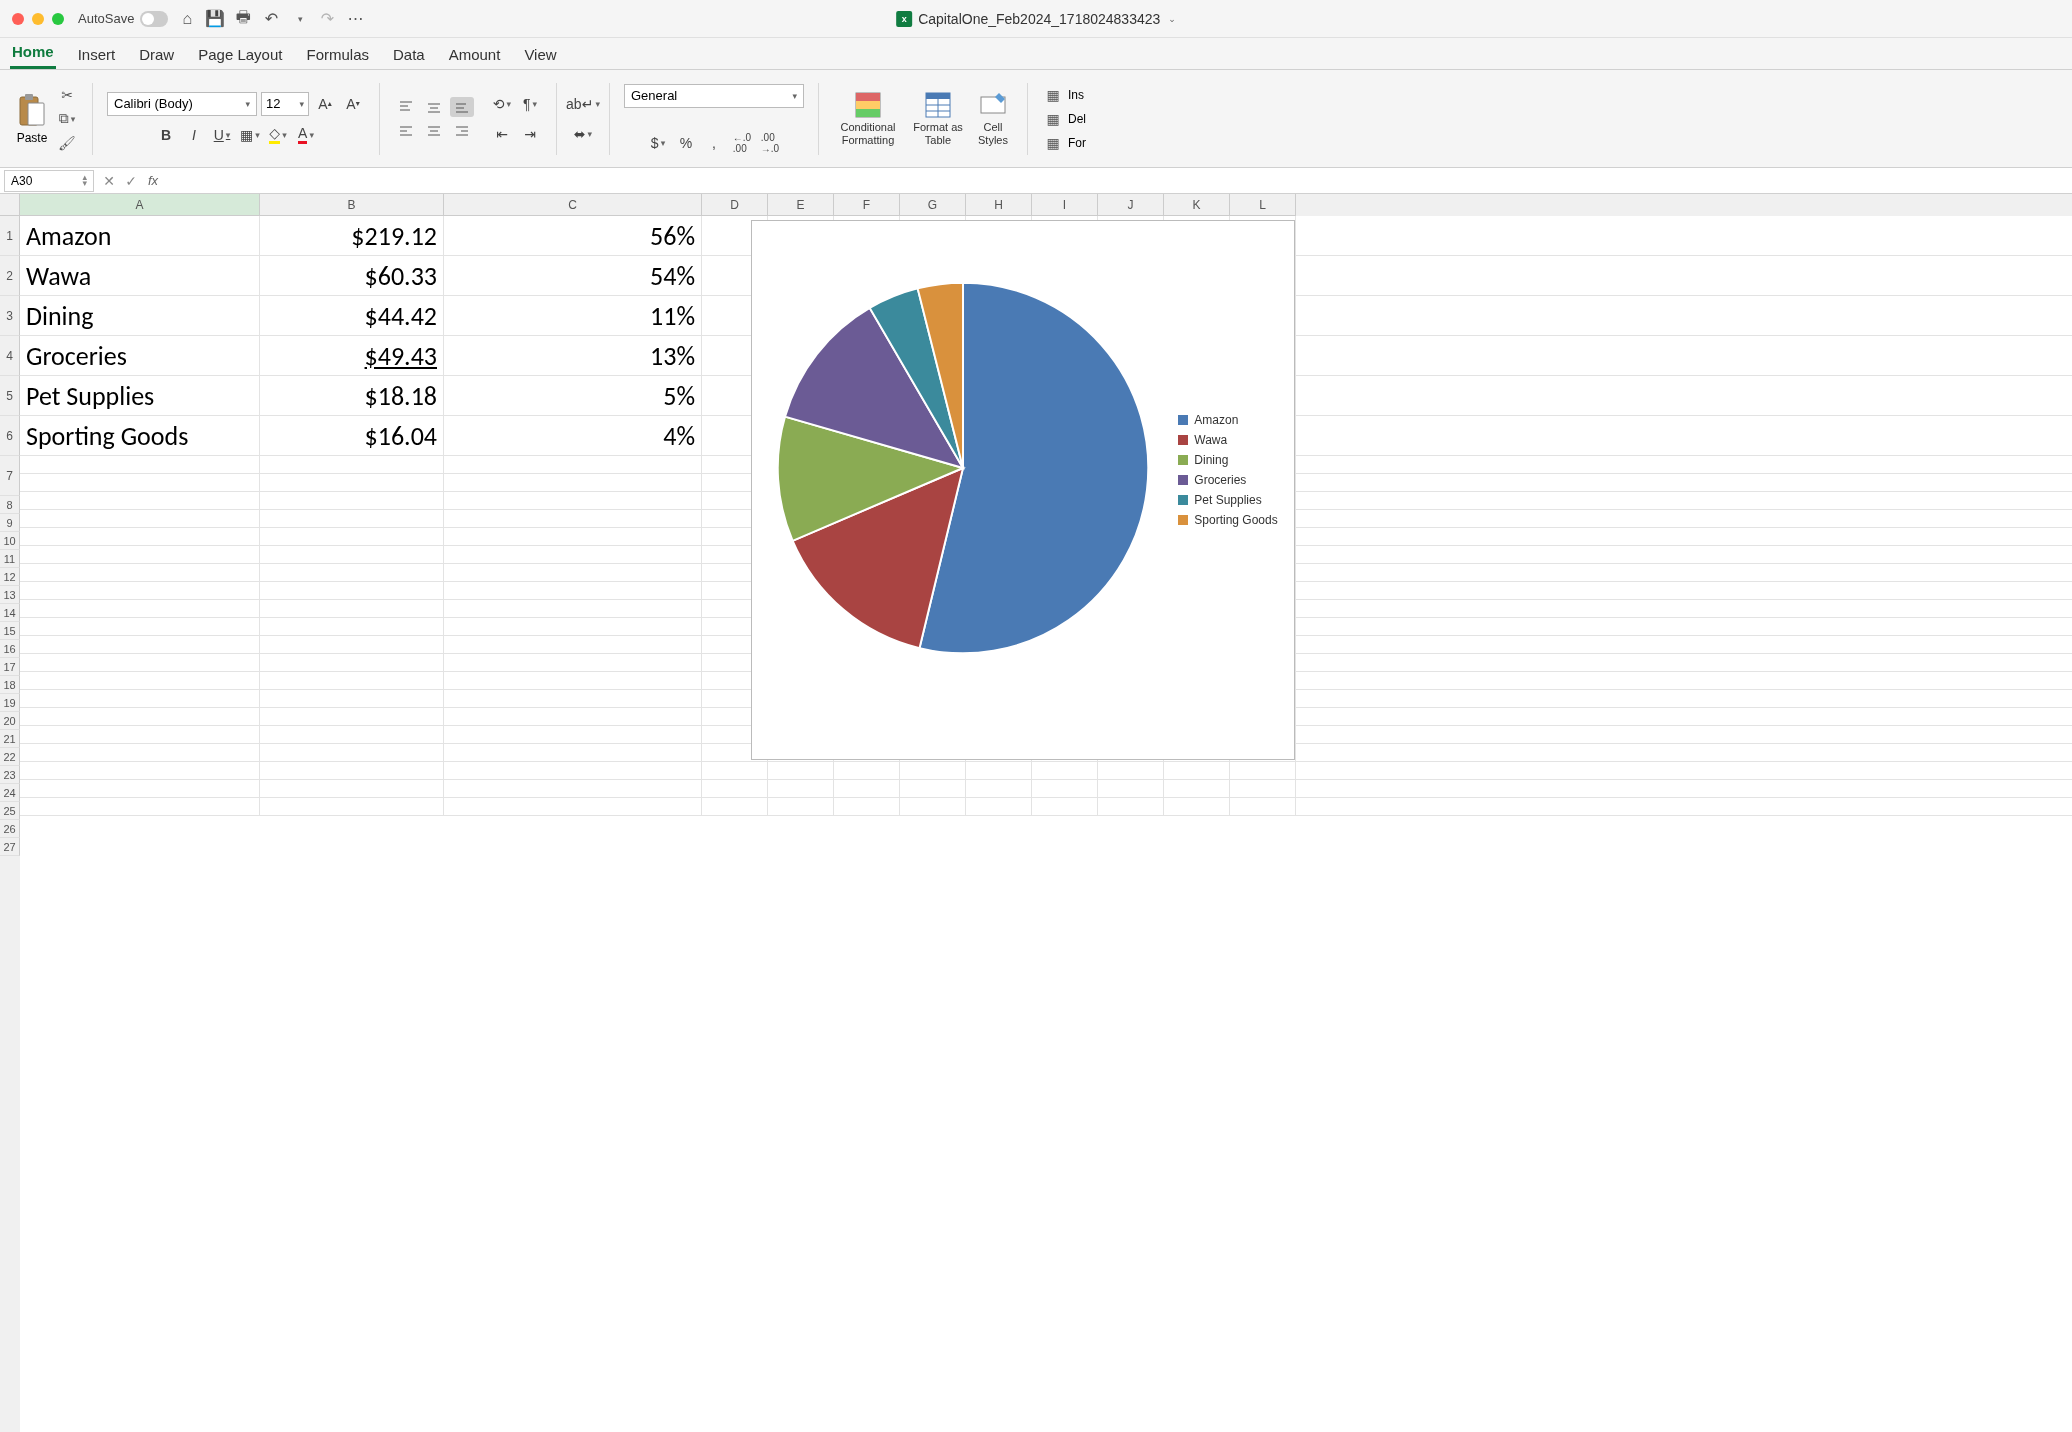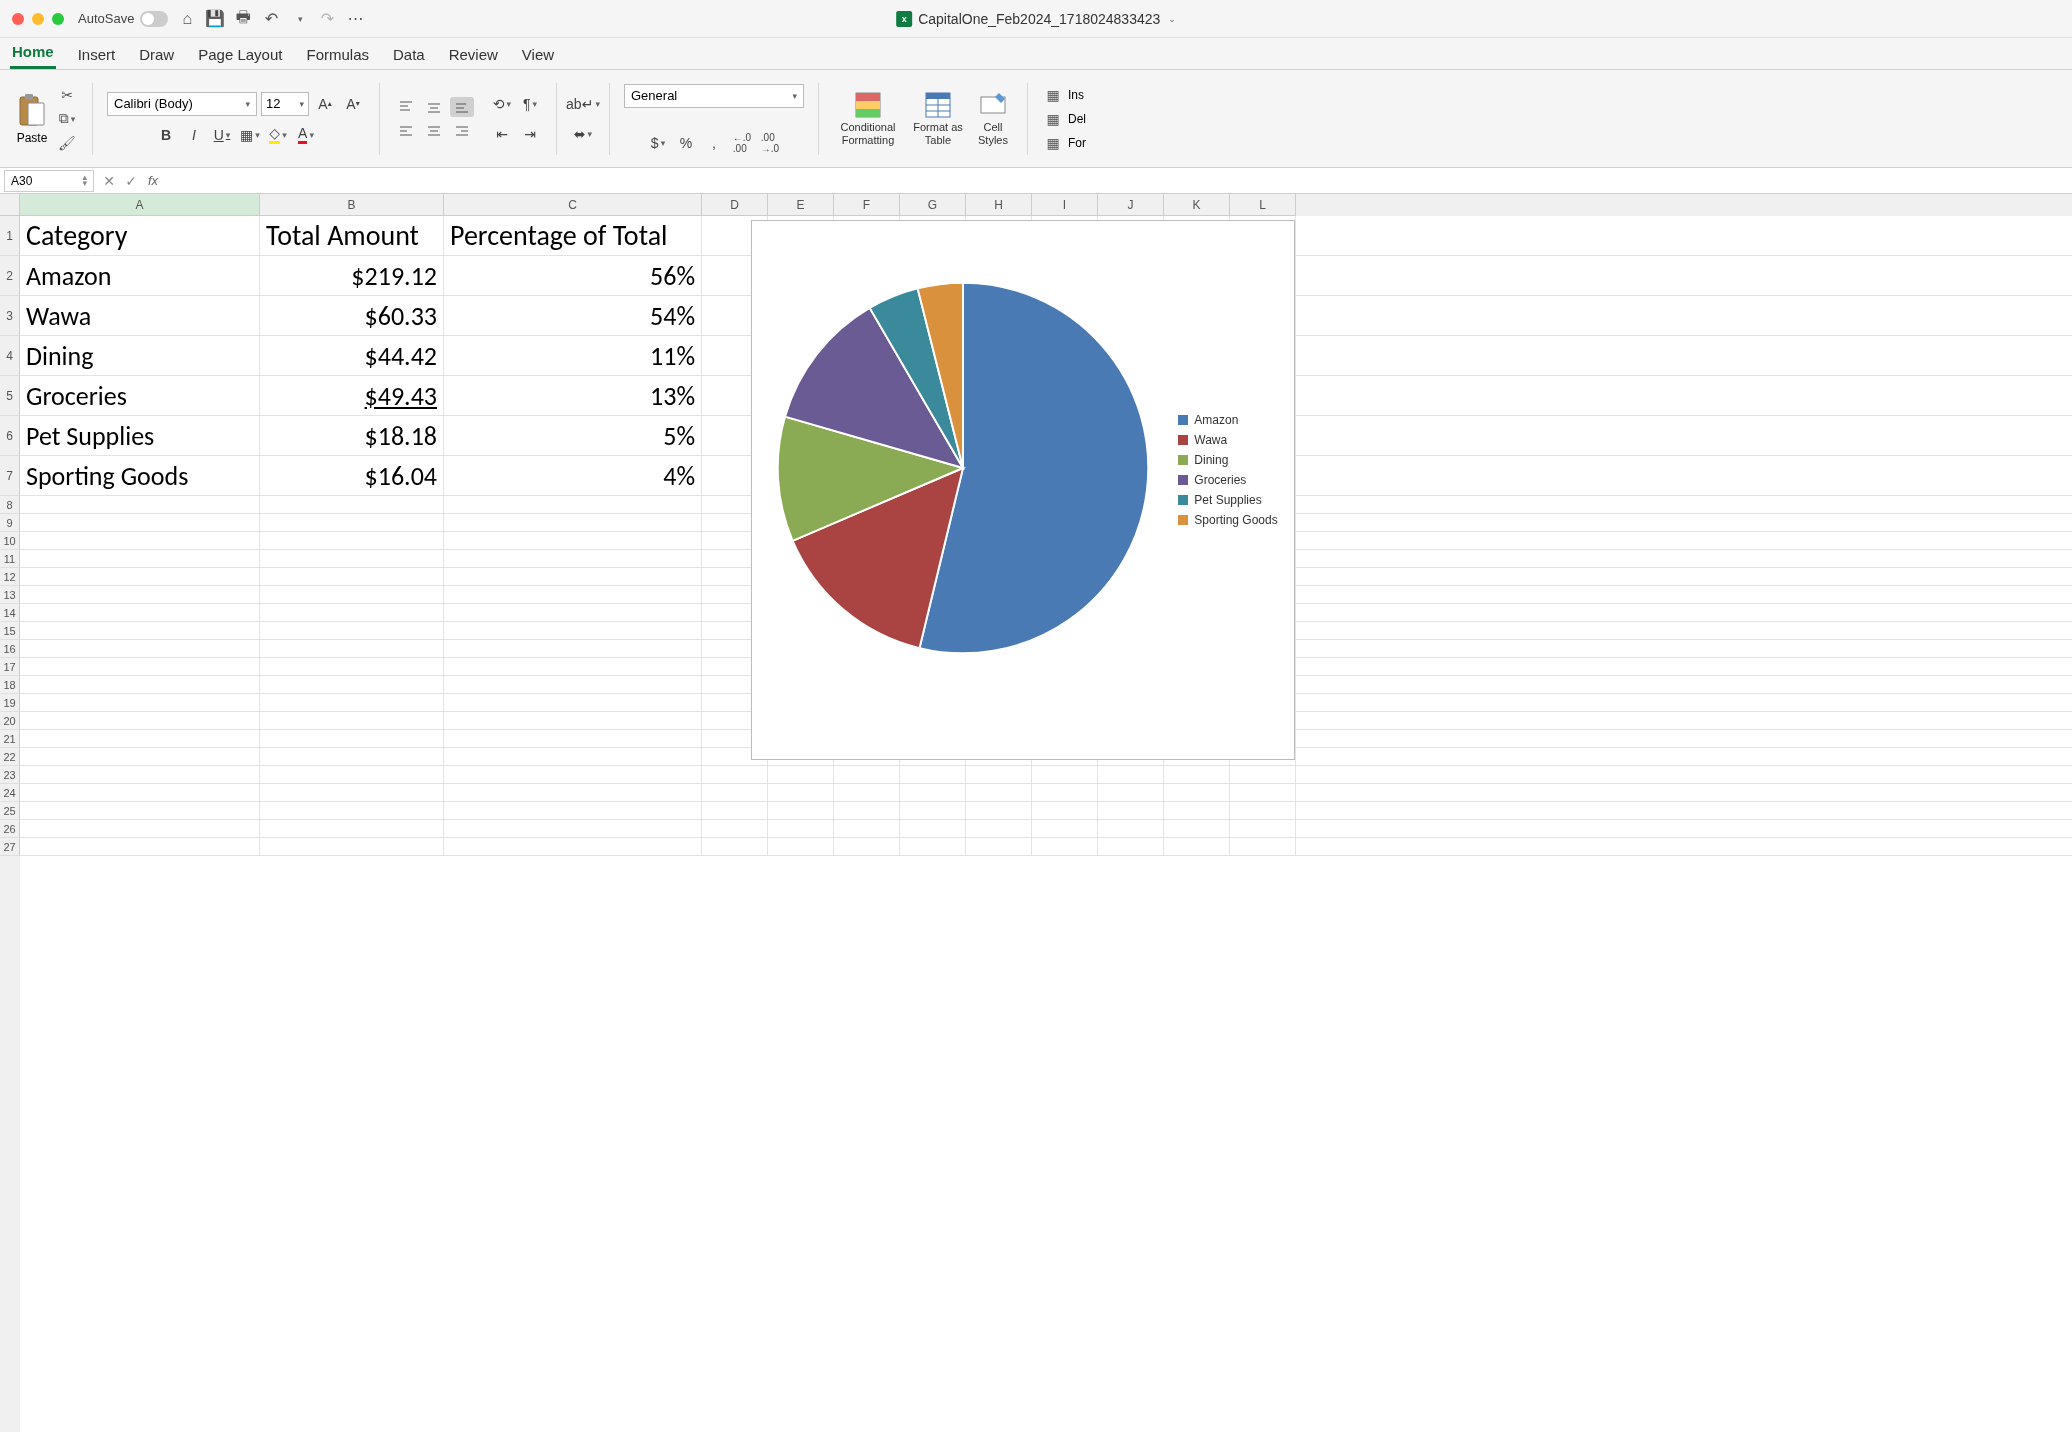--- a/index.html
+++ b/index.html
@@ -109,21 +109,21 @@
   </div>
 </div>
 
 <div class="tabs" id="tabs">
     <div class="tab active">Home</div>
     <div class="tab">Insert</div>
     <div class="tab">Draw</div>
     <div class="tab">Page Layout</div>
     <div class="tab">Formulas</div>
     <div class="tab">Data</div>
-    <div class="tab">Review</div>
+    <div class="tab">Amount</div>
     <div class="tab">View</div>
   </div>
 
 <div class="ribbon">
   <div class="ribbon-group" style="flex-direction:row;">
     <div class="paste-btn">
       <svg class="paste-icon" viewBox="0 0 32 36">
           <rect x="4" y="4" width="18" height="28" rx="2" fill="#b88a4a" stroke="#8a6a3a"></rect>
           <rect x="12" y="10" width="16" height="22" rx="1" fill="#fff" stroke="#888"></rect>
           <rect x="9" y="1" width="8" height="6" rx="1" fill="#999"></rect>
@@ -382,34 +382,20 @@
               <div class="legend-swatch" style="background: rgb(59, 138, 156);"></div>
               <span>Pet Supplies</span>
             </div>
             <div class="legend-item">
               <div class="legend-swatch" style="background: rgb(217, 145, 61);"></div>
               <span>Sporting Goods</span>
             </div>
           </div>
       </div>
     </div>
-  <div class="row data">
-        <div class="cell hdr" style="width: 240px;">Category</div>
-        <div class="cell hdr" style="width: 184px;">Total Amount</div>
-        <div class="cell hdr" style="width: 258px;">Percentage of Total</div>
-        <div class="cell " style="width: 66px;"></div>
-        <div class="cell " style="width: 66px;"></div>
-        <div class="cell " style="width: 66px;"></div>
-        <div class="cell " style="width: 66px;"></div>
-        <div class="cell " style="width: 66px;"></div>
-        <div class="cell " style="width: 66px;"></div>
-        <div class="cell " style="width: 66px;"></div>
-        <div class="cell " style="width: 66px;"></div>
-        <div class="cell " style="width: 66px;"></div>
-      </div>
       <div class="row data">
         <div class="cell " style="width: 240px;">Amazon</div>
         <div class="cell num" style="width: 184px;">$219.12</div>
         <div class="cell num" style="width: 258px;">56%</div>
         <div class="cell " style="width: 66px;"></div>
         <div class="cell " style="width: 66px;"></div>
         <div class="cell " style="width: 66px;"></div>
         <div class="cell " style="width: 66px;"></div>
         <div class="cell " style="width: 66px;"></div>
         <div class="cell " style="width: 66px;"></div>

